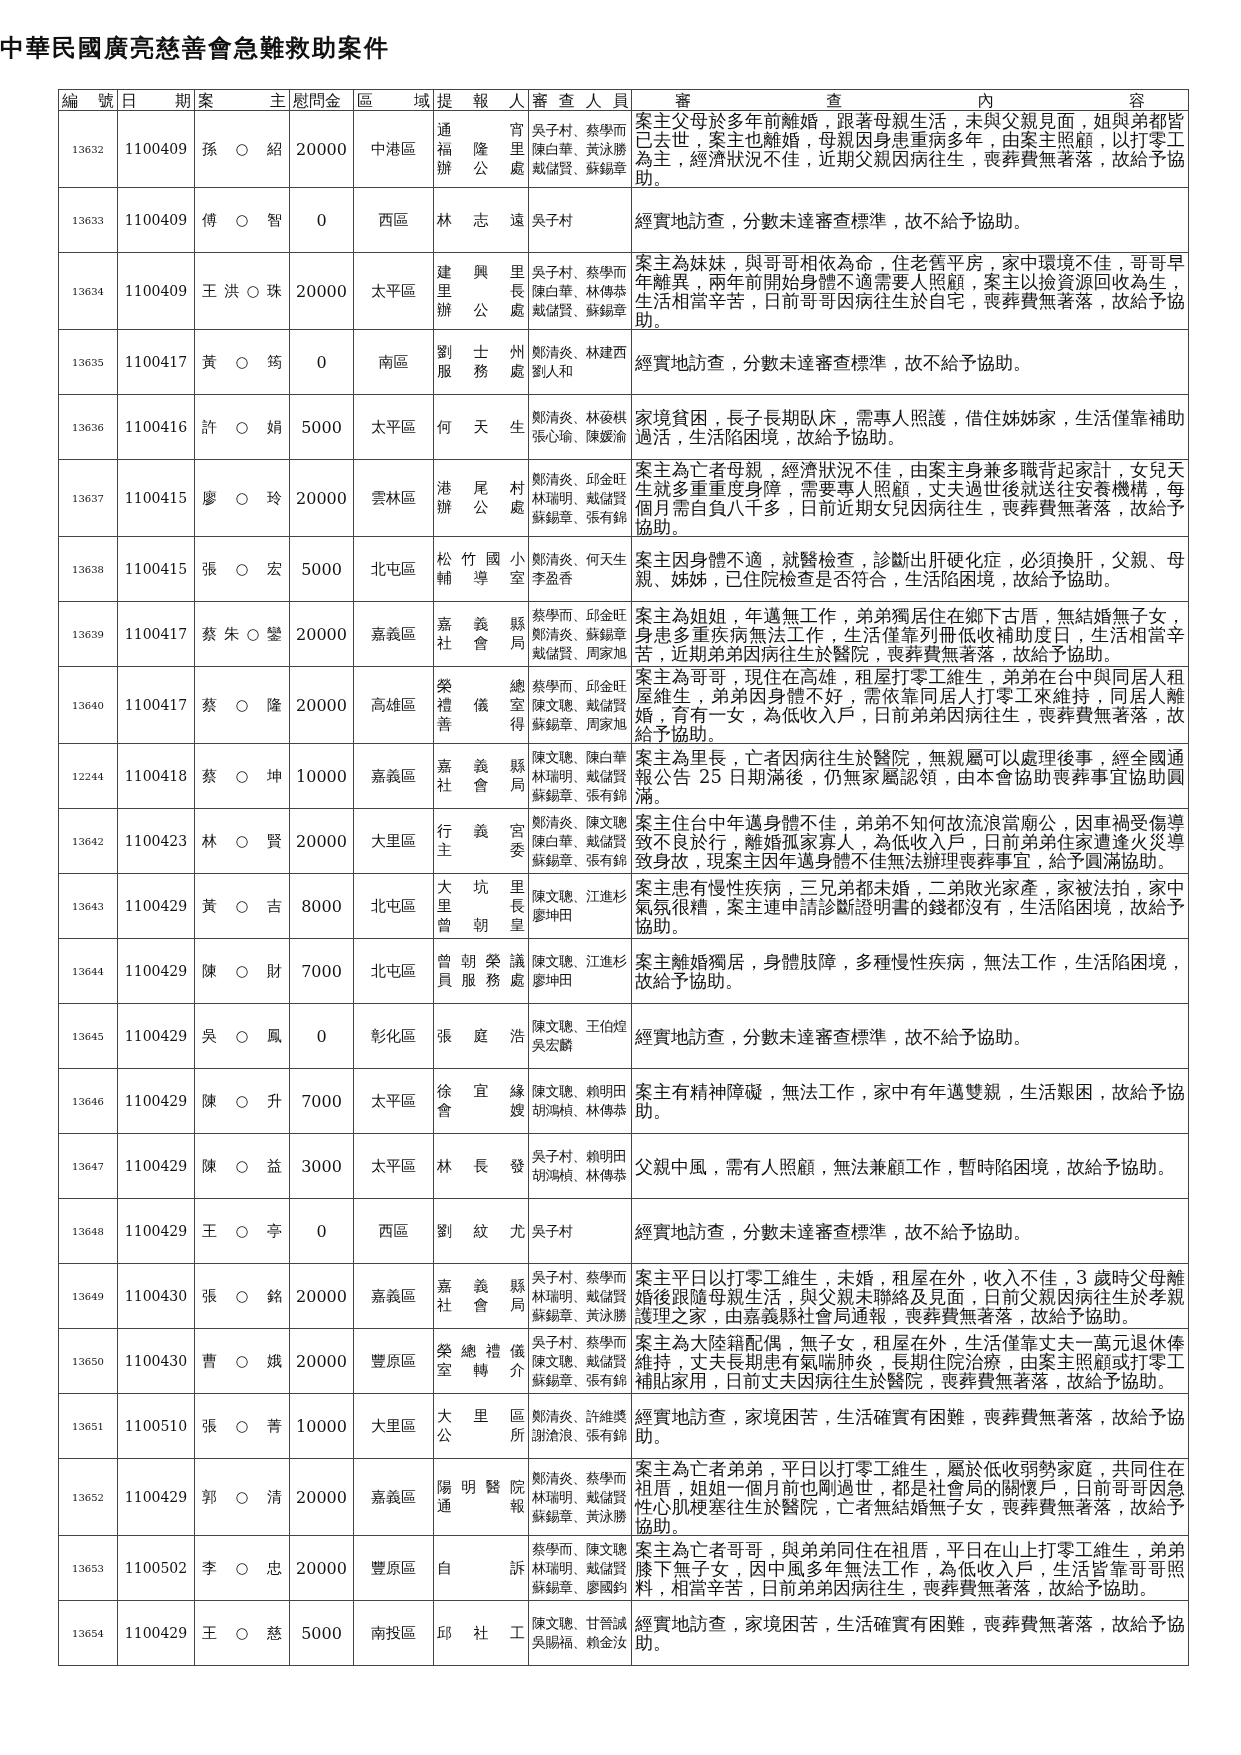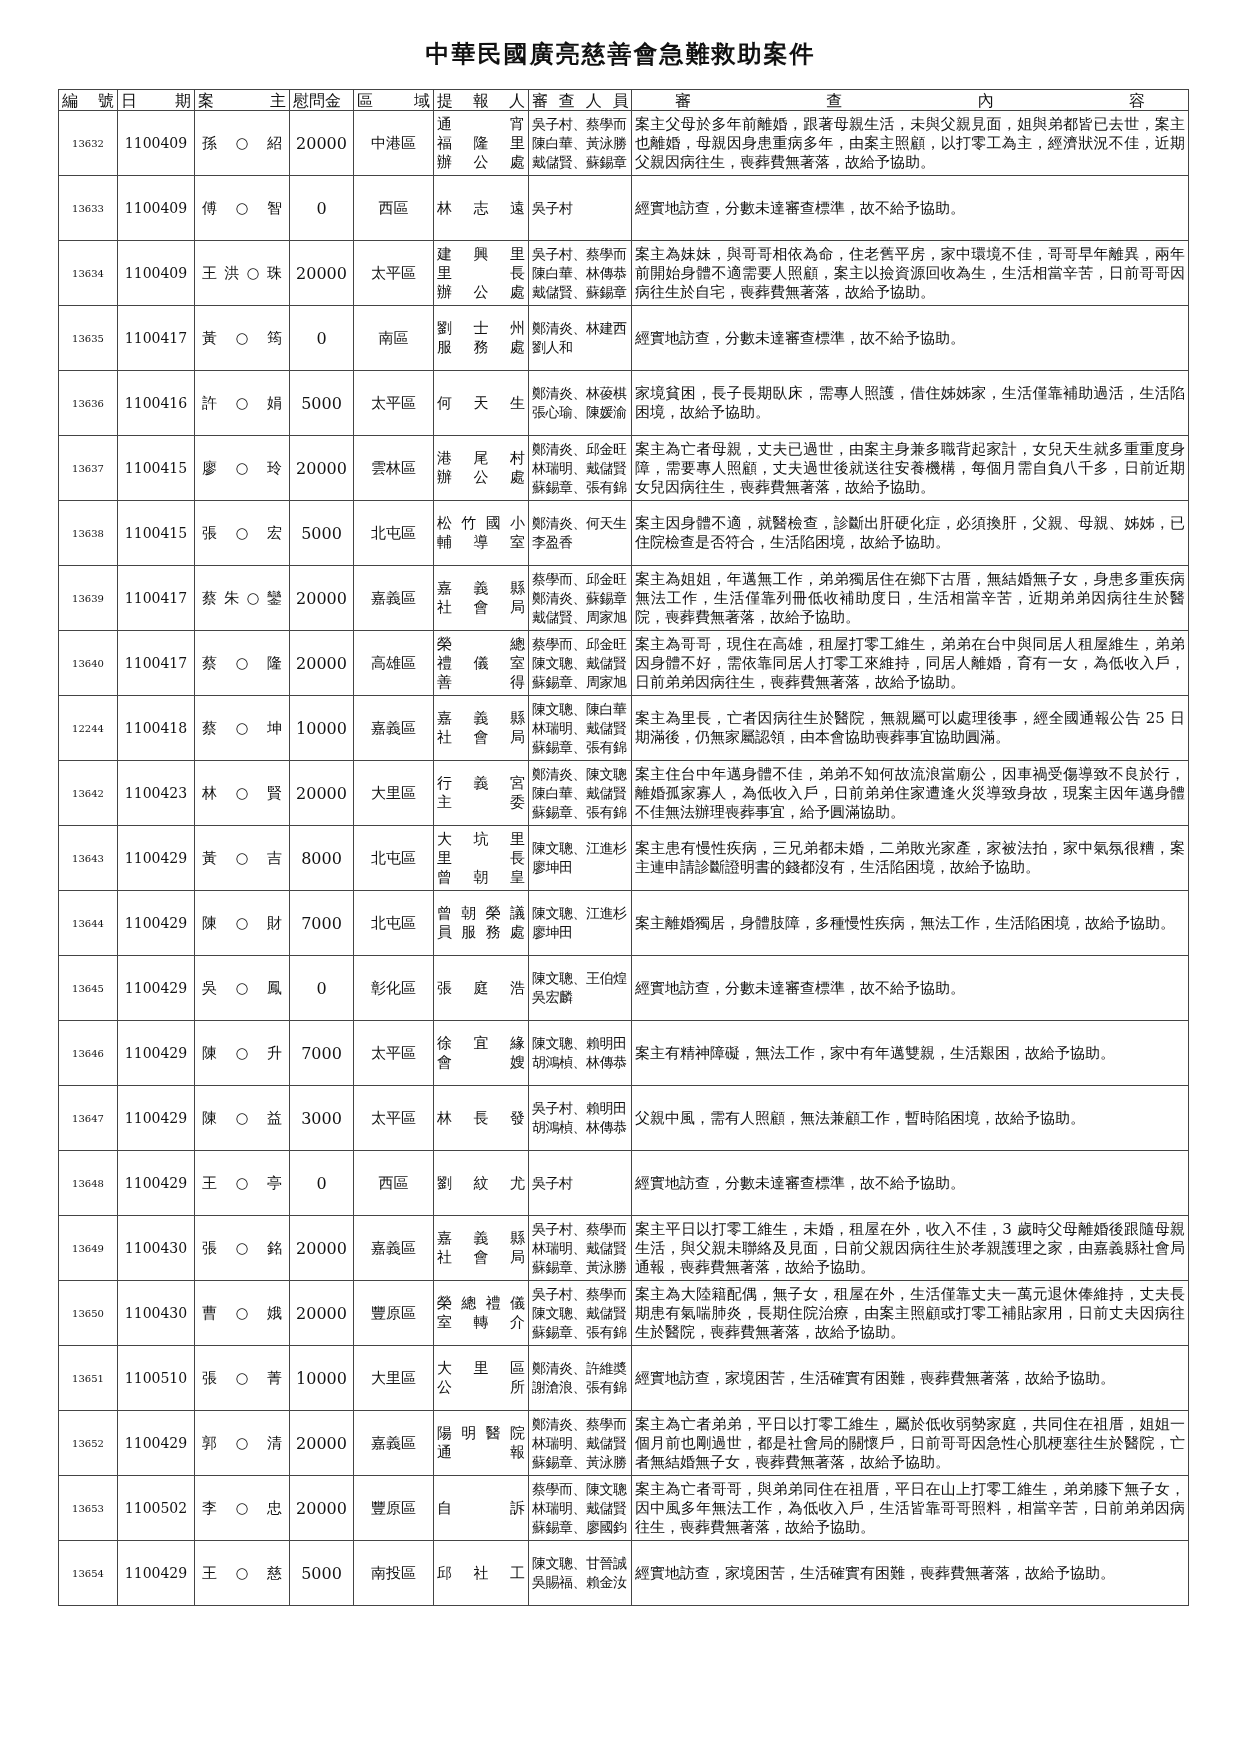--- a/index.html
+++ b/index.html
@@ -1,29 +1,29 @@
 <!DOCTYPE html>
 <html><head>
 <meta charset="utf-8">
 <style>
   html, body { margin: 0; padding: 0; background: #ffffff; }
   body { width: 1241px; height: 1755px; position: relative; font-family: "DejaVu Serif", "Liberation Serif", serif; color: #111; }
-  .title { position: absolute; top: 38px; left: 0; width: 1241px; text-align: center; font-family: "DejaVu Sans", "Liberation Sans", sans-serif; font-size: 24px; letter-spacing: 2px; font-weight: bold; color: #111; }
+  .title { position: absolute; top: 32px; left: 0; width: 1241px; font-family: "DejaVu Sans", "Liberation Sans", sans-serif; font-size: 24px; letter-spacing: 2px; font-weight: bold; color: #111; }
   table.cases { position: absolute; top: 89px; left: 58px; width: 1131px; border-collapse: collapse; table-layout: fixed; font-size: 15px; }
   table.cases th, table.cases td { border: 1.5px solid #444; padding: 0 3px; vertical-align: middle; line-height: 19px; }
   table.cases th { height: 20px; font-weight: normal; font-size: 16px; white-space: nowrap; }
   table.cases td { height: 64px; }
   .c-id { width: 52px; text-align: center; font-size: 10px; }
   .c-date { width: 70px; text-align: center; font-size: 14px; }
   .c-name { width: 88px; }
   .c-amt { width: 57px; text-align: center; font-size: 16px; }
   .c-area { width: 73px; text-align: center; }
   .c-rep { width: 88px; }
   .c-rev { width: 96px; font-size: 14px; letter-spacing: -0.5px; }
-  .c-content { text-align: justify; font-size: 15px; }
+  .c-content { text-align: justify; font-size: 18px; }
   .hd-spread { display: flex; justify-content: space-between; }
   .hd-center { text-align: left; }
   .name-cell { display: flex; justify-content: space-between; padding: 0 4px; }
   .rep-line { display: flex; justify-content: space-between; }
   .rev-line { display: block; white-space: nowrap; }
 </style>
 </head>
 <body>
 
 <div class="title">中華民國廣亮慈善會急難救助案件</div>
@@ -256,21 +256,21 @@
             <span>辦</span>
             <span>公</span>
             <span>處</span>
           </div>
         </td>
     <td class="c-rev">
           <span class="rev-line">鄭清炎、邱金旺</span>
           <span class="rev-line">林瑞明、戴儲賢</span>
           <span class="rev-line">蘇錫章、張有錦</span>
         </td>
-    <td class="c-content">案主為亡者母親，丈夫已過世，由案主身兼多職背起家計，女兒天生就多重重度身障，需要專人照顧，丈夫過世後就送往安養機構，每個月需自負八千多，日前近期女兒因病往生，喪葬費無著落，故給予協助。</td>
+    <td class="c-content">案主為亡者母親，經濟狀況不佳，由案主身兼多職背起家計，女兒天生就多重重度身障，需要專人照顧，丈夫過世後就送往安養機構，每個月需自負八千多，日前近期女兒因病往生，喪葬費無著落，故給予協助。</td>
   </tr>
       <tr>
     <td class="c-id">13638</td>
     <td class="c-date">1100415</td>
     <td class="c-name">
           <div class="name-cell">
             <span>張</span>
             <span>○</span>
             <span>宏</span>
           </div>

